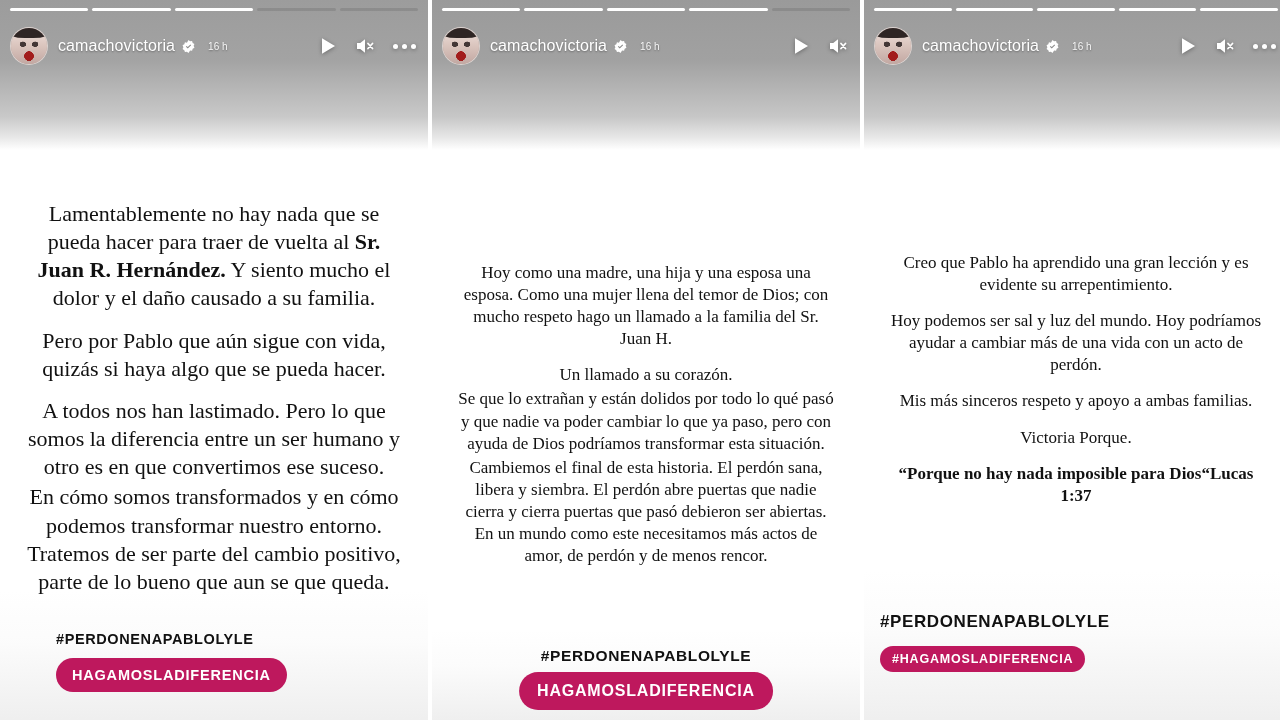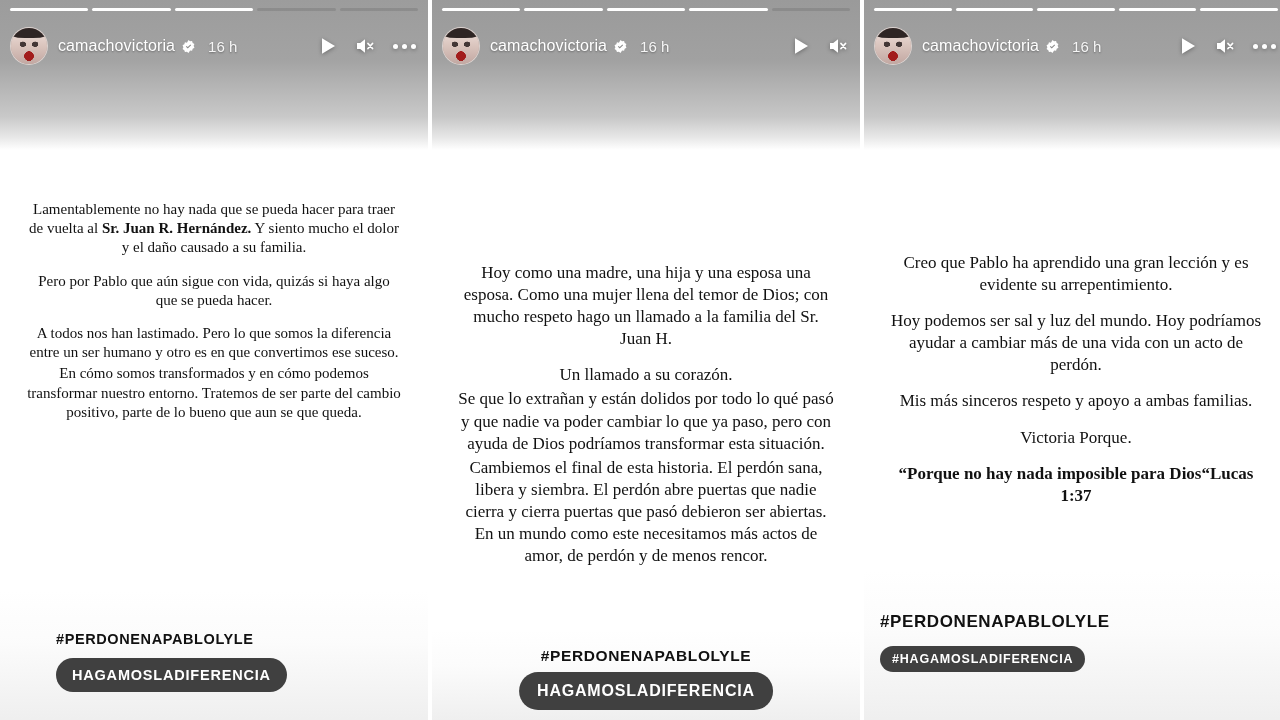--- a/index.html
+++ b/index.html
@@ -107,21 +107,21 @@
   }
   .verified {
     margin-left: 6px;
     width: 15px;
     height: 15px;
     flex: 0 0 auto;
   }
   .timestamp {
     margin-left: 12px;
     color: rgba(255,255,255,0.92);
-    font-size: 15px;
+    font-size: 10px;
     text-shadow: 0 1px 2px rgba(0,0,0,0.35);
     white-space: nowrap;
   }
   .header-actions {
     margin-left: auto;
     display: flex;
     align-items: center;
     gap: 18px;
     padding-right: 2px;
   }
@@ -163,21 +163,21 @@
     position: absolute;
     left: 0;
     right: 0;
     z-index: 3;
     color: #111111;
     font-family: "Liberation Serif", serif;
     text-align: center;
     padding: 0 26px;
     box-sizing: border-box;
   }
-  .s1 .body-text { top: 200px; font-size: 15px; line-height: 1.28; }
+  .s1 .body-text { top: 200px; font-size: 22px; line-height: 1.28; }
   .s2 .body-text { top: 262px; font-size: 17px; line-height: 1.30; }
   .s3 .body-text { top: 252px; font-size: 17px; line-height: 1.30; }
 
   .para {
     margin: 0 0 14px 0;
   }
   .para.tight { margin-bottom: 2px; }
   .para:last-child { margin-bottom: 0; }
   .para b { font-weight: 700; }
 
@@ -191,21 +191,21 @@
     letter-spacing: 0.6px;
     white-space: nowrap;
   }
   .s1 .hashtag { left: 56px; bottom: 73px; font-size: 14.5px; }
   .s2 .hashtag { left: 50%; transform: translateX(-50%); bottom: 55px; font-size: 15.5px; }
   .s3 .hashtag { left: 16px; bottom: 88px; font-size: 17px; }
 
   .pill {
     position: absolute;
     z-index: 4;
-    background: #404040;
+    background: #be185d;
     color: #ffffff;
     border-radius: 999px;
     font-family: "Liberation Sans", sans-serif;
     font-weight: 700;
     letter-spacing: 0.8px;
     display: flex;
     align-items: center;
     justify-content: center;
     white-space: nowrap;
   }

